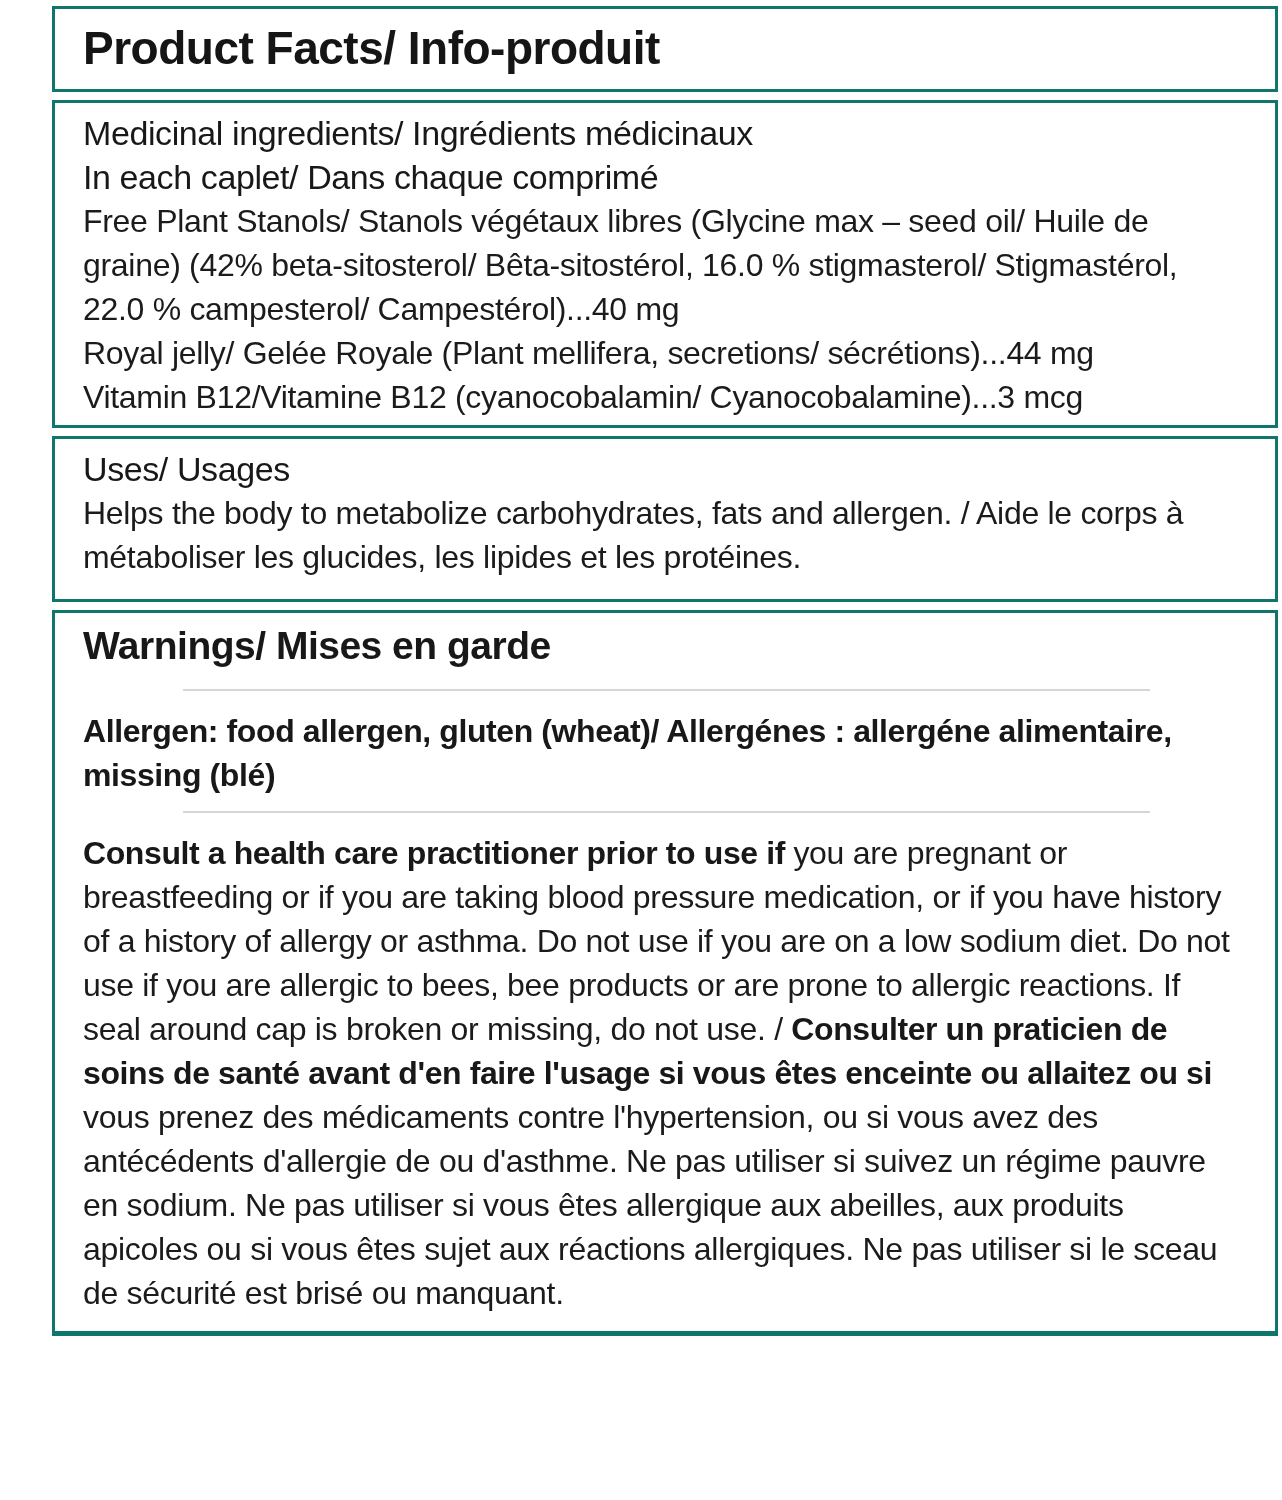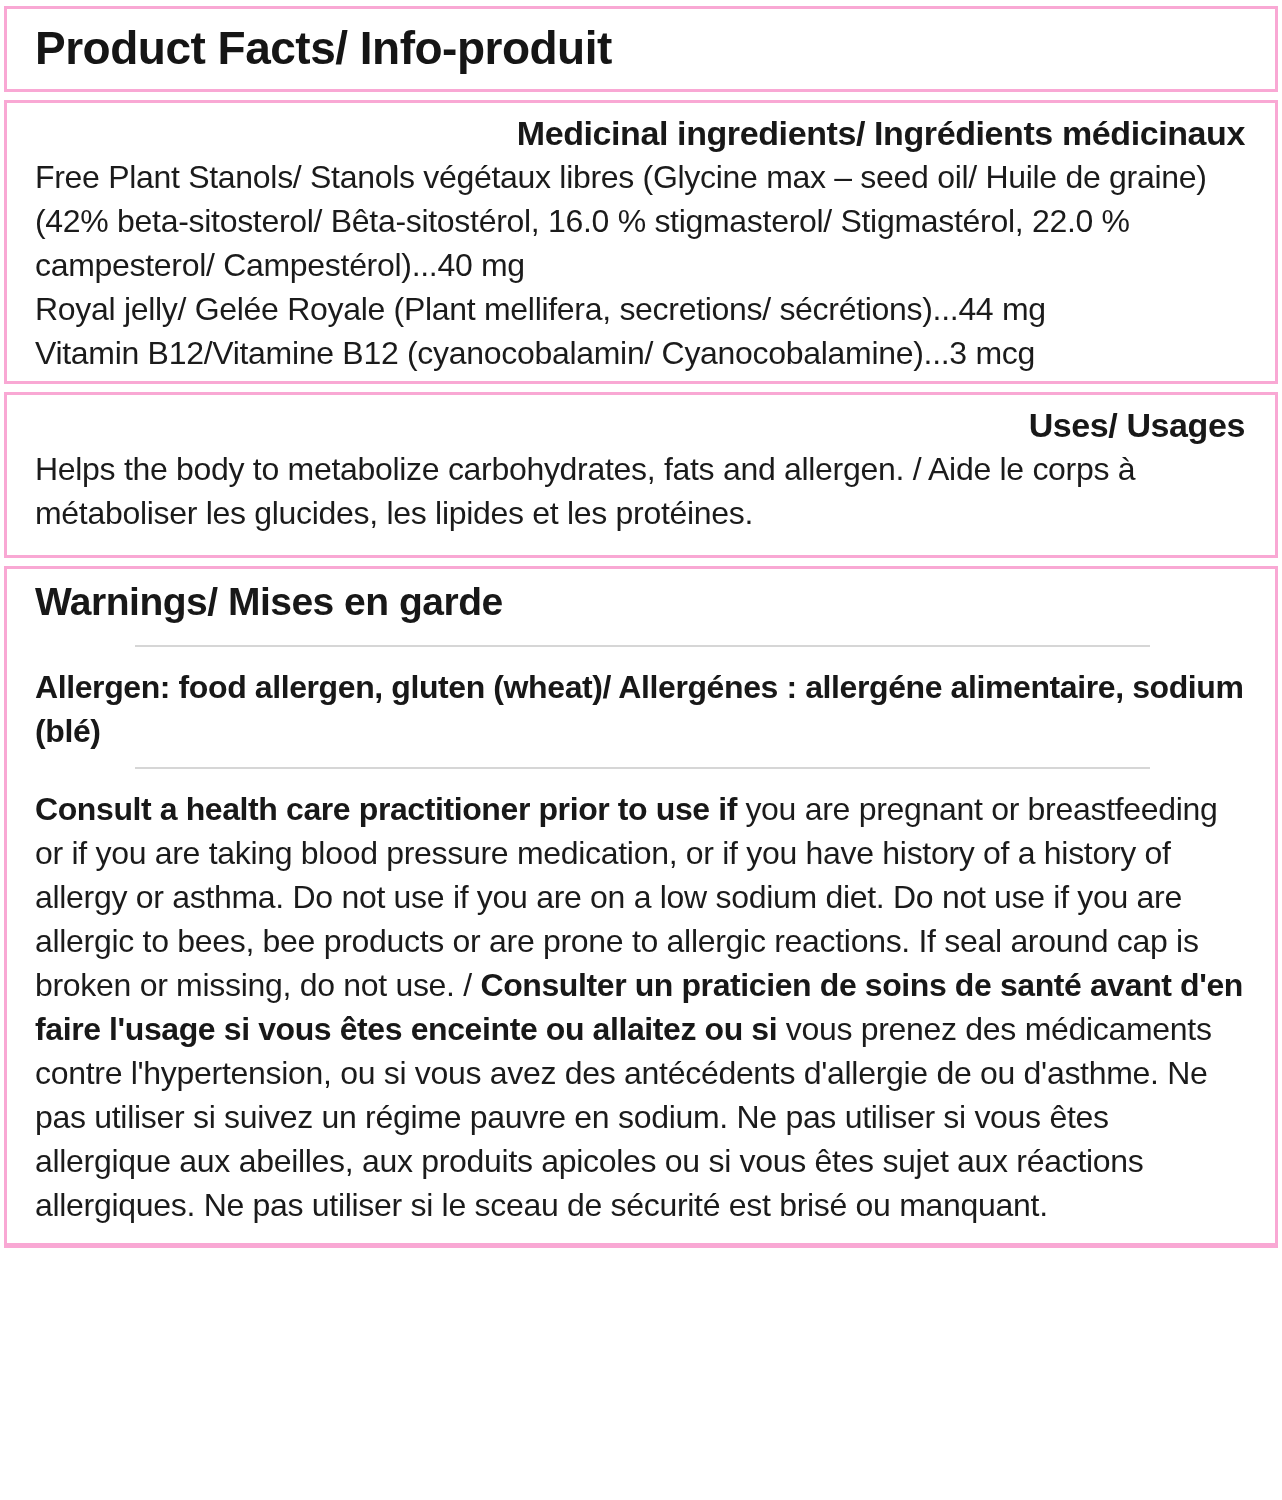--- a/index.html
+++ b/index.html
@@ -15,24 +15,25 @@
   }
   .label {
     box-sizing: border-box;
     width: 1282px;
     min-height: 1500px;
     padding: 6px 4px 6px 4px;
     background: #ffffff;
   }
   .box {
     box-sizing: border-box;
-    border: 3px solid #f9a8d4;
+    border: 3px solid #0f766e;
     background: #ffffff;
     margin-bottom: 8px;
     padding: 8px 30px 8px 28px;
+    margin-left: 48px;
   }
   .box:last-child {
     margin-bottom: 0;
     border-bottom-width: 5px;
   }
   .title-box {
     padding: 10px 28px 12px 28px;
   }
   h1.page-title {
     margin: 0;
@@ -42,25 +43,24 @@
     letter-spacing: -0.5px;
     color: #151515;
   }
   p {
     margin: 0;
     font-size: 32px;
     line-height: 44px;
     letter-spacing: -0.3px;
   }
   .h2 {
-    font-weight: bold;
+    font-weight: normal;
     font-size: 34px;
     letter-spacing: -0.4px;
     color: #181818;
-    text-align: right;
   }
   .warn-title {
     margin: 0;
     font-size: 39px;
     font-weight: bold;
     line-height: 50px;
     letter-spacing: -0.5px;
     color: #181818;
   }
   .b {
@@ -84,36 +84,37 @@
 <body>
 
 <div class="label">
 
   <section class="box title-box">
     <h1 class="page-title">Product Facts/ Info-produit</h1>
   </section>
 
   <section class="box medicinal-box">
     <p class="h2">Medicinal ingredients/ Ingrédients médicinaux</p>
+    <p class="h2">In each caplet/ Dans chaque comprimé</p>
     <p class="ingredient">Free Plant Stanols/ Stanols végétaux libres (Glycine max – seed oil/ Huile de graine) (42% beta-sitosterol/ Bêta-sitostérol, 16.0 % stigmasterol/ Stigmastérol, 22.0 % campesterol/ Campestérol)...40 mg</p>
     <p class="ingredient">Royal jelly/ Gelée Royale (Plant mellifera, secretions/ sécrétions)...44 mg</p>
     <p class="ingredient">Vitamin B12/Vitamine B12 (cyanocobalamin/ Cyanocobalamine)...3 mcg</p>
   </section>
 
   <section class="box uses-box">
     <p class="h2">Uses/ Usages</p>
     <p>Helps the body to metabolize carbohydrates, fats and allergen. / Aide le corps à métaboliser les glucides, les lipides et les protéines.</p>
   </section>
 
   <section class="box warnings-box">
     <h2 class="warn-title">Warnings/ Mises en garde</h2>
 
     <hr class="soft">
 
-    <p class="b">Allergen: food allergen, gluten (wheat)/ Allergénes : allergéne alimentaire, sodium (blé)</p>
+    <p class="b">Allergen: food allergen, gluten (wheat)/ Allergénes : allergéne alimentaire, missing (blé)</p>
 
     <hr class="soft tight">
 
     <p>
       <span class="b">Consult a health care practitioner prior to use if </span><span>you are pregnant or breastfeeding or if you are taking blood pressure medication, or if you have history of a history of allergy or asthma. Do not use if you are on a low sodium diet. Do not use if you are allergic to bees, bee products or are prone to allergic reactions. If seal around cap is broken or missing, do not use. / </span><span class="b">Consulter un praticien de soins de santé avant d'en faire l'usage si vous êtes enceinte ou allaitez ou si </span><span>vous prenez des médicaments contre l'hypertension, ou si vous avez des antécédents d'allergie de ou d'asthme. Ne pas utiliser si suivez un régime pauvre en sodium. Ne pas utiliser si vous êtes allergique aux abeilles, aux produits apicoles ou si vous êtes sujet aux réactions allergiques. Ne pas utiliser si le sceau de sécurité est brisé ou manquant.</span>
     </p>
   </section>
 
 </div>
 

